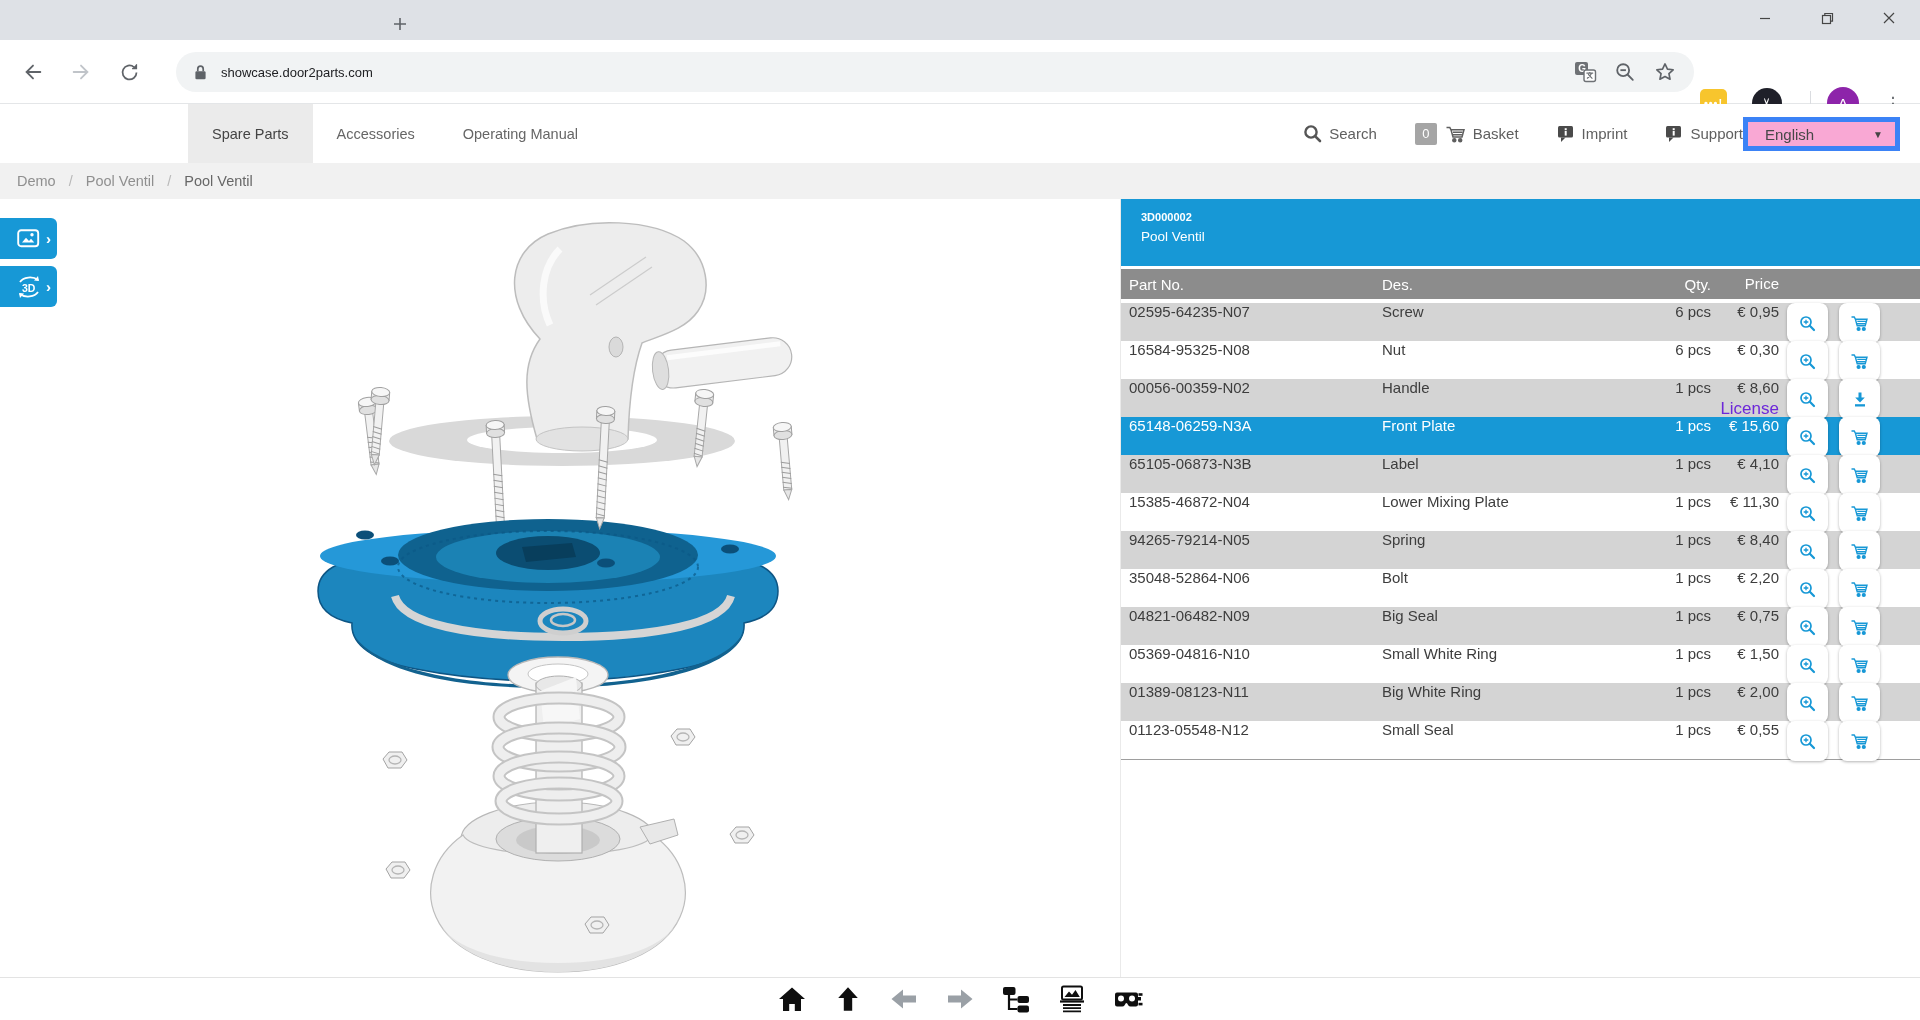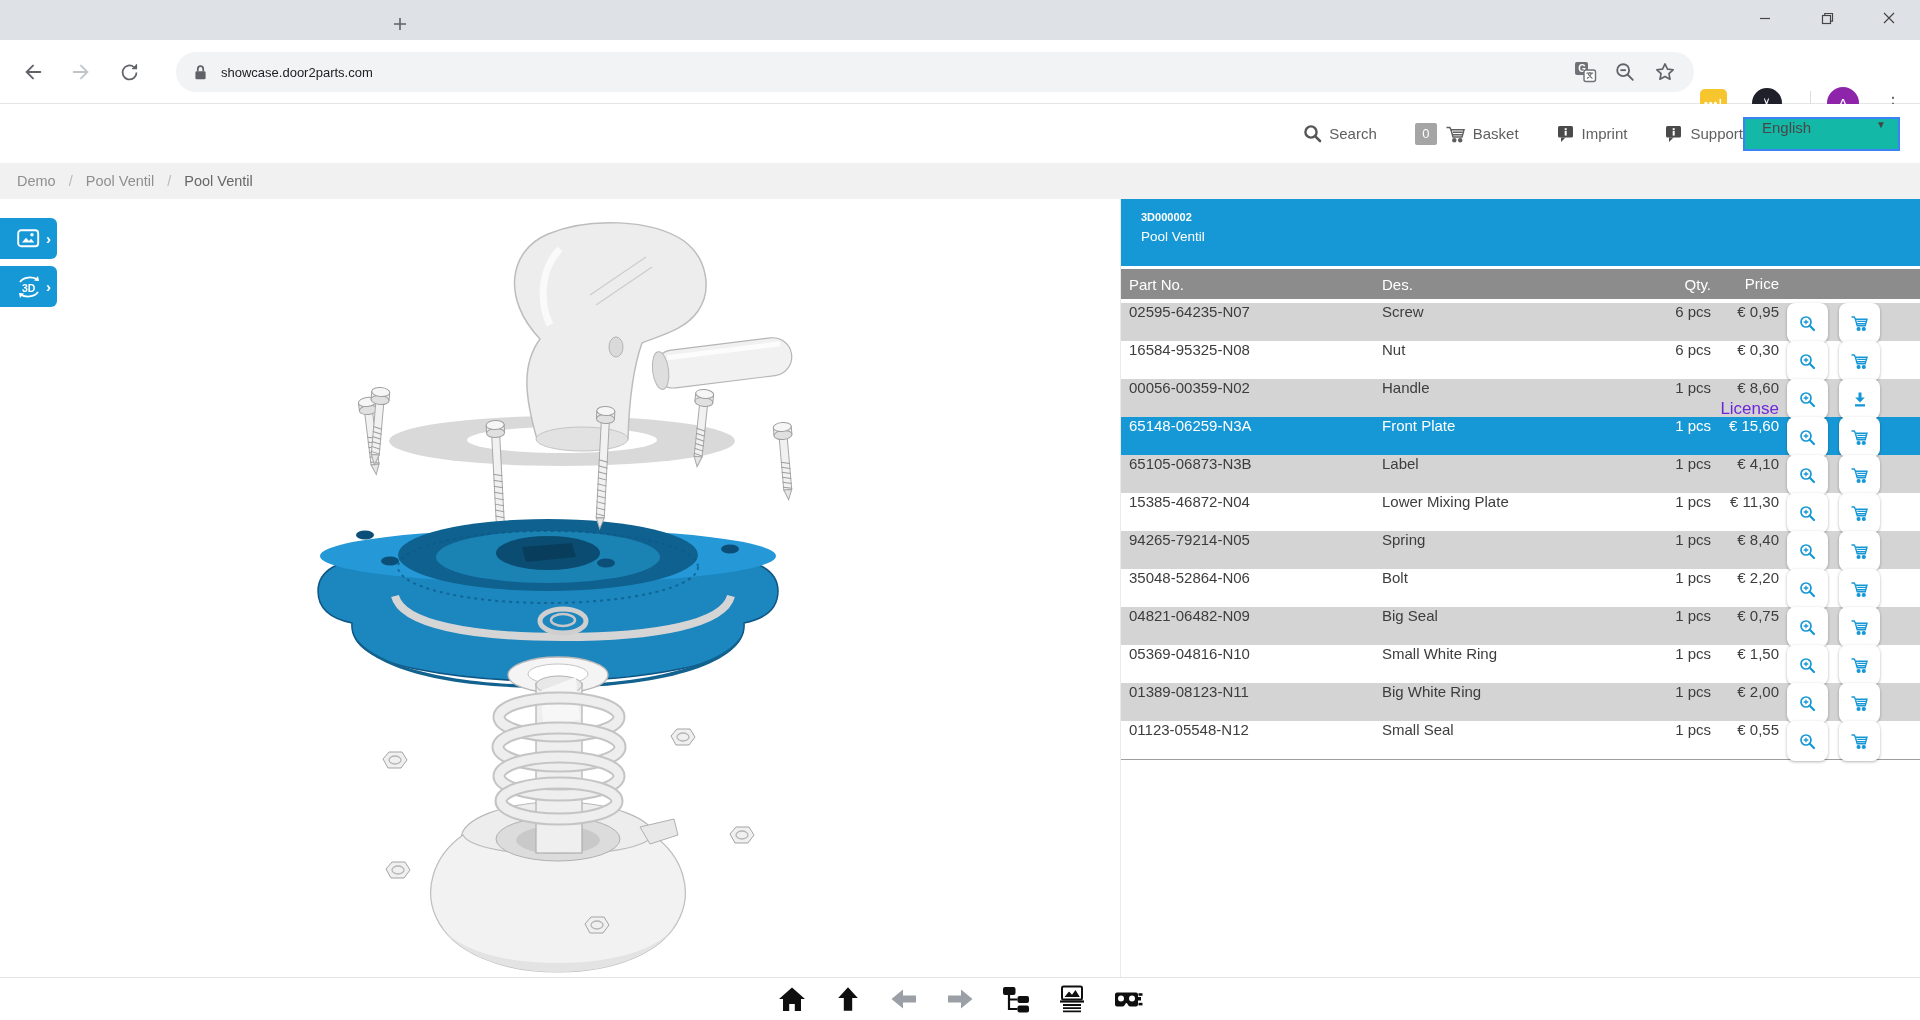--- a/index.html
+++ b/index.html
@@ -50,21 +50,21 @@
   .menu { position:absolute; left:188px; top:0; height:59px; display:flex; }
   .menu-item { height:59px; display:flex; align-items:center; padding:0 24px; font-size:14.5px;
     color:#666; }
   .menu-item.active { background:#ebebeb; color:#444; }
   .hdr-right { position:absolute; right:177px; top:0; height:59px; display:flex; align-items:center; }
   .hdr-link { display:flex; align-items:center; margin-left:38px; font-size:15px; color:#5f5f5f; }
   .hdr-link svg { margin-right:7px; }
   .basket-badge { min-width:22px; height:22px; background:#a5a5a5; color:#fff; font-size:13px;
     display:flex; align-items:center; justify-content:center; margin-right:8px; border-radius:2px; }
   .lang-select { position:absolute; right:20px; top:13px; width:157px; height:34px;
-    border:2px solid #3b82f6; background:#14b8a6; display:flex; 
+    border:5px solid #3b82f6; background:#f9a8d4; display:flex; align-items:center;
     padding:0 12px 0 17px; font-size:15px; color:#484848; }
   .lang-select .caret { margin-left:auto; font-size:10px; color:#444; }
 
   
   .breadcrumb { position:absolute; left:0; top:163px; width:1920px; height:36px; background:#f1f1f1;
     display:flex; align-items:center; padding-left:17px; font-size:14.5px; }
   .bc-link { color:#8f8f8f; }
   .bc-sep { color:#b9b9b9; margin:0 13px; }
   .bc-current { color:#676767; }
 
@@ -183,20 +183,34 @@
   <div class="ext-badge">6</div>
   <div class="ext-scissors">
       <span>✂</span>
     </div>
   <div class="ext-sep"></div>
   <div class="avatar">A</div>
   <div class="kebab">⋮</div>
 </div>
 
 <div class="siteheader">
+  <div class="menu">
+
+      <div class="menu-item active">
+        <span>Spare Parts</span>
+      </div>
+
+      <div class="menu-item">
+        <span>Accessories</span>
+      </div>
+
+      <div class="menu-item">
+        <span>Operating Manual</span>
+      </div>
+    </div>
   <div class="hdr-right">
     <div class="hdr-link" style="margin-left:0">
       <svg width="19" height="19" viewBox="0 0 19 19" fill="none" stroke="#555">
         <circle cx="8" cy="8" r="5.6" stroke-width="2.4"></circle>
           <path d="M12.3 12.3 L17 17" stroke-width="2.6" stroke-linecap="round"></path>
       </svg>
       <span>Search</span>
     </div>
     <div class="hdr-link">
       <span class="basket-badge">0</span>

